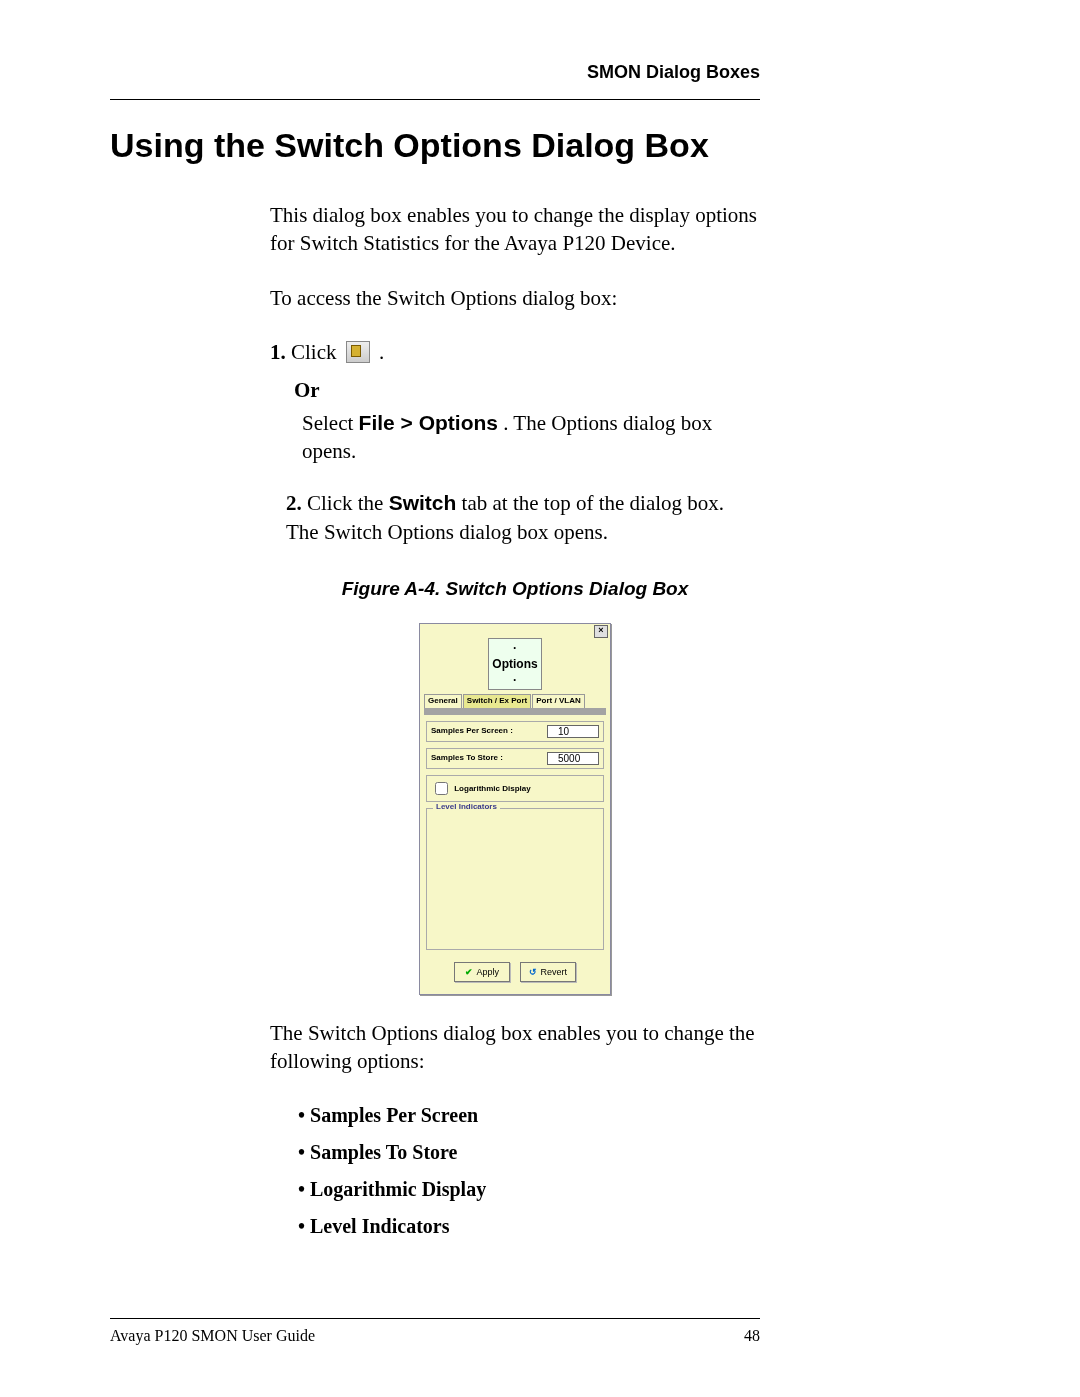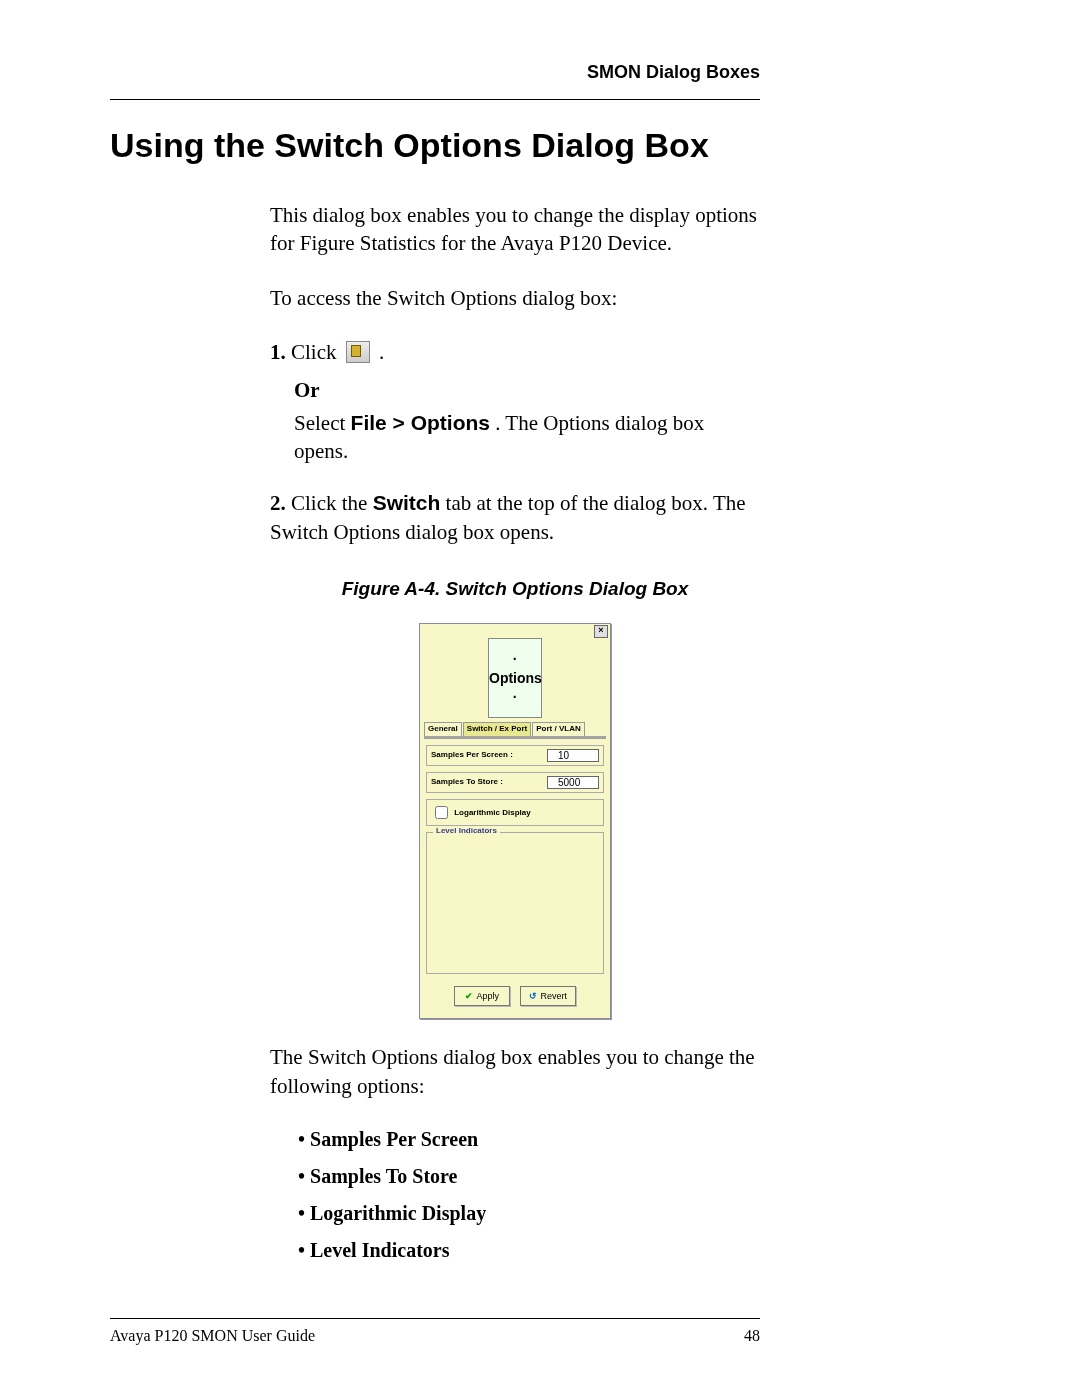--- a/index.html
+++ b/index.html
@@ -48,21 +48,21 @@
     background: linear-gradient(#eee,#ccc);
     position: relative;
     margin: 0 4px;
   }
   .icon-box::before {
     content:"";
     position:absolute; left:4px; top:3px; width:8px; height:10px;
     background:#d4b030; border:1px solid #7a5a00;
   }
   .or-bold { font-weight: bold; margin: 8px 0 4px 24px; }
-  .sub { margin-left: 24px; margin-bottom: 24px;}
+  .sub { margin-left: 32px; margin-bottom: 24px;}
   .sans-b { font-family: Arial, Helvetica, sans-serif; font-weight: bold; }
   .fig-caption {
     text-align: center;
     font-family: Arial, Helvetica, sans-serif;
     font-weight: bold;
     font-style: italic;
     font-size: 19px;
     margin: 30px 0 21px 0;
   }
   .dialog-wrap { display:flex; justify-content:center; margin-bottom: 24px;}
@@ -87,26 +87,26 @@
     font-weight:bold;
   }
   .dlg-opt-badge {
     display:block;
     margin: 0 auto 4px auto;
     width: 52px;
     border:1px solid #888;
     text-align:center;
     background:#efe;
     font-weight:bold;
-    font-size:14px;
-    padding:11px 0;
+    font-size:12px;
+    padding:1px 0;
   }
   .dlg-tabs {
     display:flex;
-    border-bottom:3px solid #a3a3a3;
+    border-bottom:7px solid #a3a3a3;
     margin: 0 4px;
   }
   .dlg-tab {
     border:1px solid #999;
     border-bottom:none;
     padding:1px 3px;
     margin-right:1px;
     background:#f7f7c8;
     font-size:8px;
     font-weight:bold;
@@ -202,40 +202,40 @@
 
 <div class="page">
 
   <div class="header-right">SMON Dialog Boxes</div>
   <hr class="top-rule">
 
   <h1>Using the Switch Options Dialog Box</h1>
 
   <div class="body-col">
 
-    <p class="para">This dialog box enables you to change the display options for Figure Statistics for the Avaya P120 Device.</p>
+    <p class="para">This dialog box enables you to change the display options for Switch Statistics for the Avaya P120 Device.</p>
 
     <p class="para">To access the Switch Options dialog box:</p>
 
     <div class="ol-item">
       <span class="num">1.</span>
       <span>Click </span>
       <span class="icon-box"></span>
       <span> .</span>
     </div>
 
     <div class="or-bold">Or</div>
 
     <div class="sub">
       <span>Select </span>
       <span class="sans-b">File &gt; Options</span>
       <span>. The Options dialog box opens.</span>
     </div>
 
-    <div class="ol-item sub" style="margin-left:0">
+    <div class="ol-item sub" style="margin-left:16px">
       <span class="num">2.</span>
       <span>Click the </span>
       <span class="sans-b">Switch</span>
       <span> tab at the top of the dialog box. The Switch Options dialog box opens.</span>
     </div>
 
     <div class="fig-caption">Figure A-4.  Switch Options Dialog Box</div>
 
     <div class="dialog-wrap">
       <div class="dialog">

